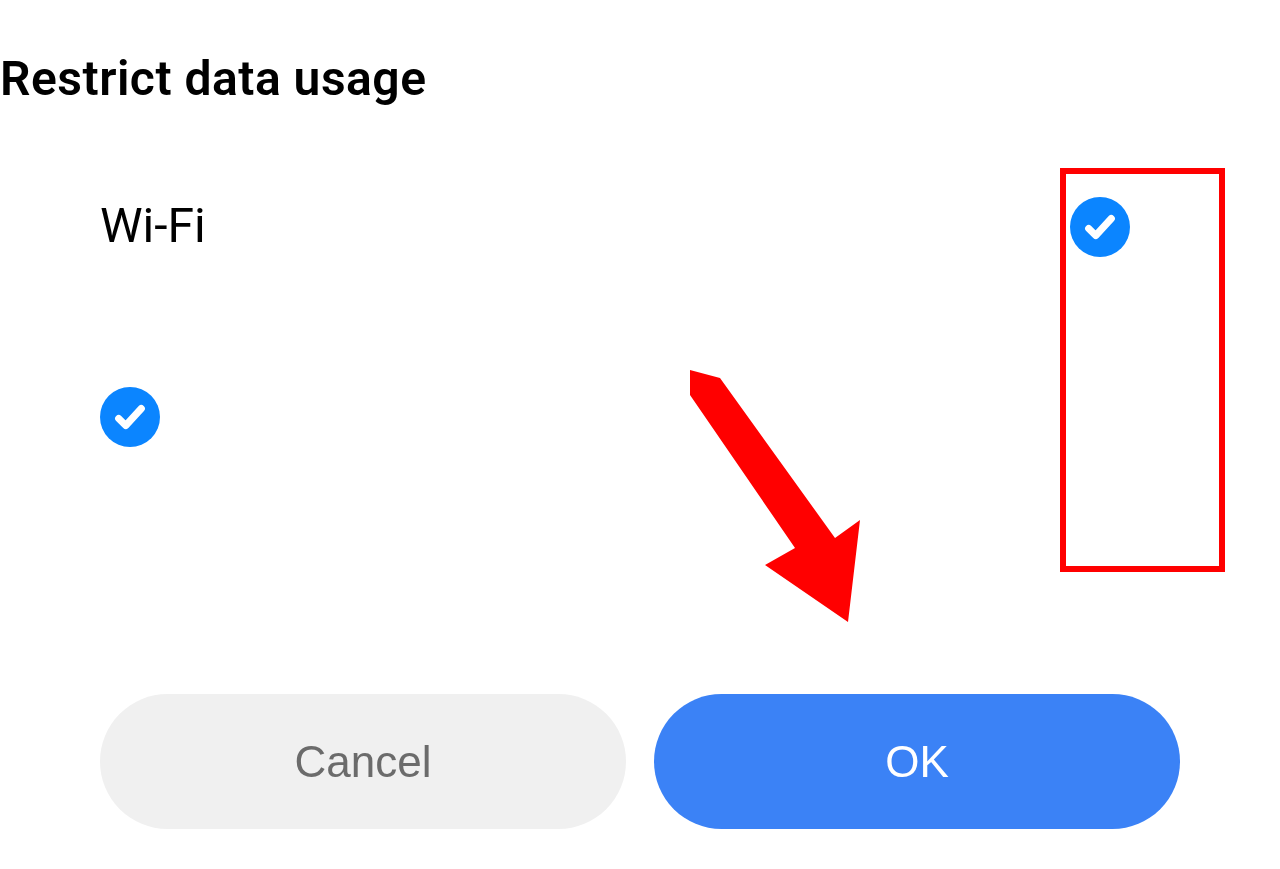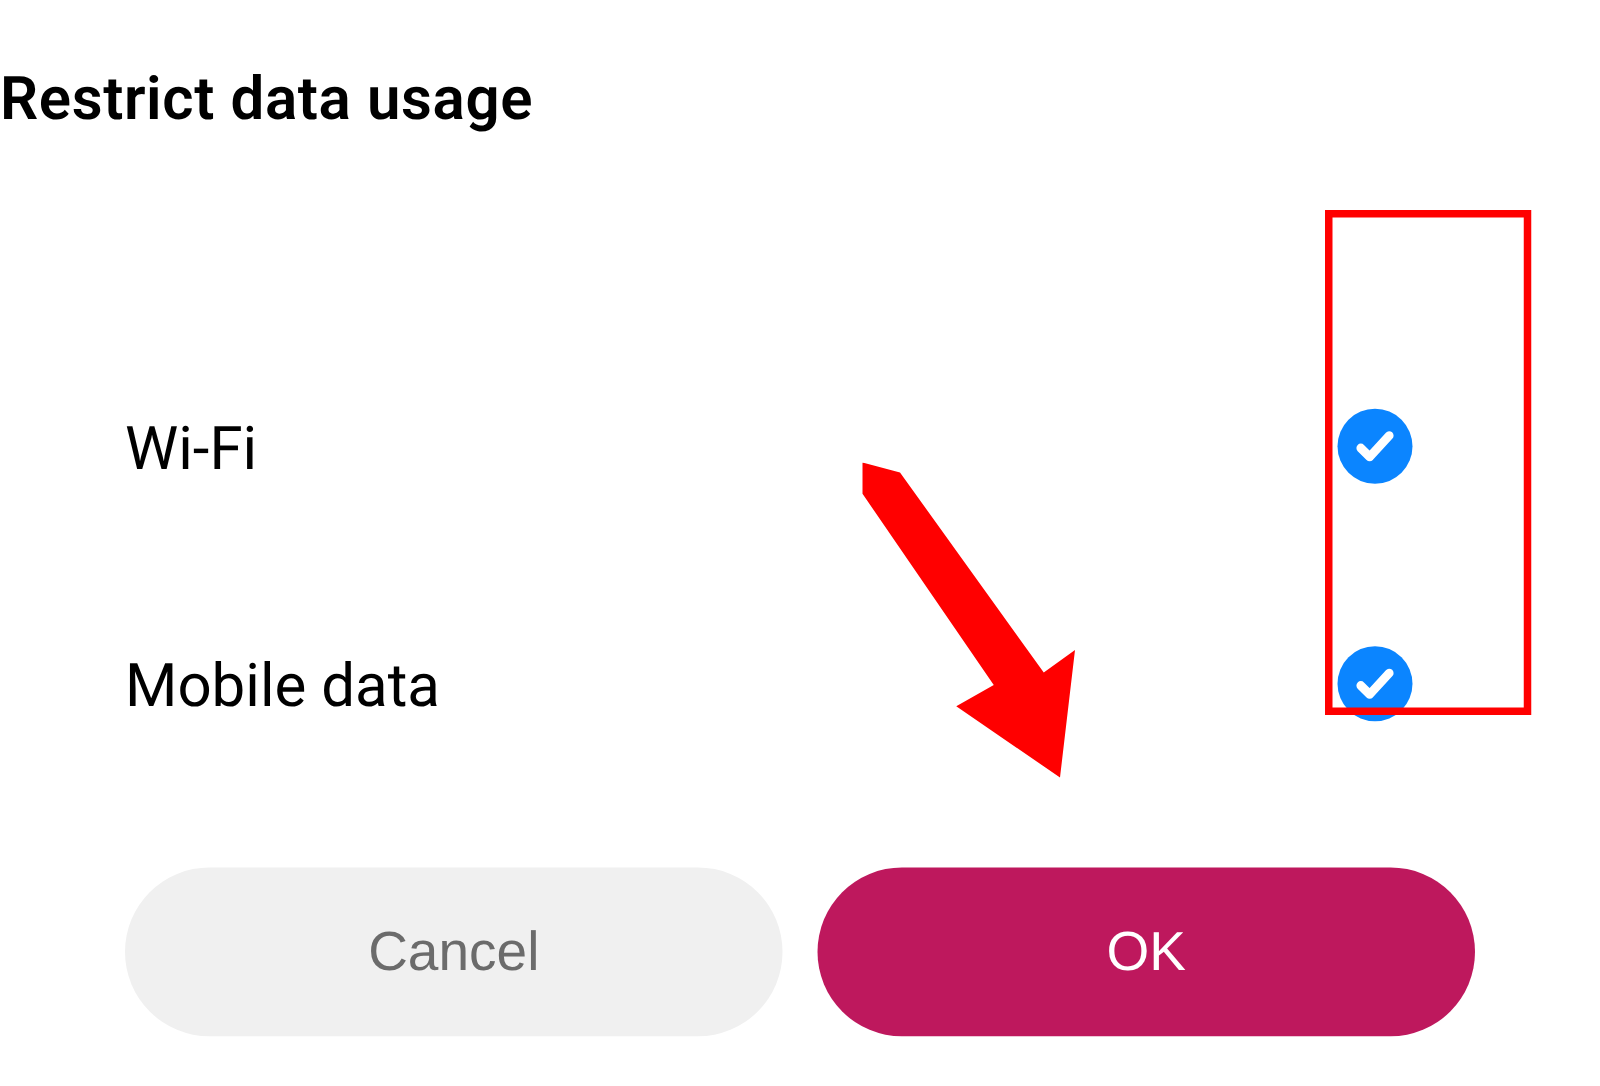--- a/index.html
+++ b/index.html
@@ -24,21 +24,21 @@
     .dialog-title {
       text-align: left;
       font-size: 48px;
       font-weight: 600;
       color: #000000;
       margin-bottom: 90px;
       letter-spacing: 0.5px;
     }
     .option-row {
       display: flex;
-      align-items: flex-end;
+      align-items: flex-start;
       justify-content: space-between;
       padding: 0 100px;
       height: 190px;
     }
     .option-label {
       font-size: 48px;
       font-weight: 400;
       color: #000000;
     }
     .checkmark-circle {
@@ -79,21 +79,21 @@
       cursor: pointer;
       display: flex;
       align-items: center;
       justify-content: center;
     }
     .btn-cancel {
       background: #f0f0f0;
       color: #6b6b6b;
     }
     .btn-ok {
-      background: #be185d;
+      background: #3b82f6;
       color: #ffffff;
     }
     .highlight-box {
       position: absolute;
       top: 168px;
       left: 1060px;
       width: 165px;
       height: 404px;
       border: 6px solid #ff0000;
       pointer-events: none;
@@ -116,21 +116,20 @@
   <div class="option-row">
     <span class="option-label">Wi-Fi</span>
     <span class="checkmark-circle">
       <svg class="checkmark-icon" viewBox="0 0 24 24">
         <polyline points="4 13 9 18 20 6"></polyline>
       </svg>
     </span>
   </div>
 
   <div class="option-row">
-    <span class="option-label">Mobile data</span>
     <span class="checkmark-circle">
       <svg class="checkmark-icon" viewBox="0 0 24 24">
         <polyline points="4 13 9 18 20 6"></polyline>
       </svg>
     </span>
   </div>
 
   <div class="button-row">
     <button class="btn btn-cancel">Cancel</button>
     <button class="btn btn-ok">OK</button>

